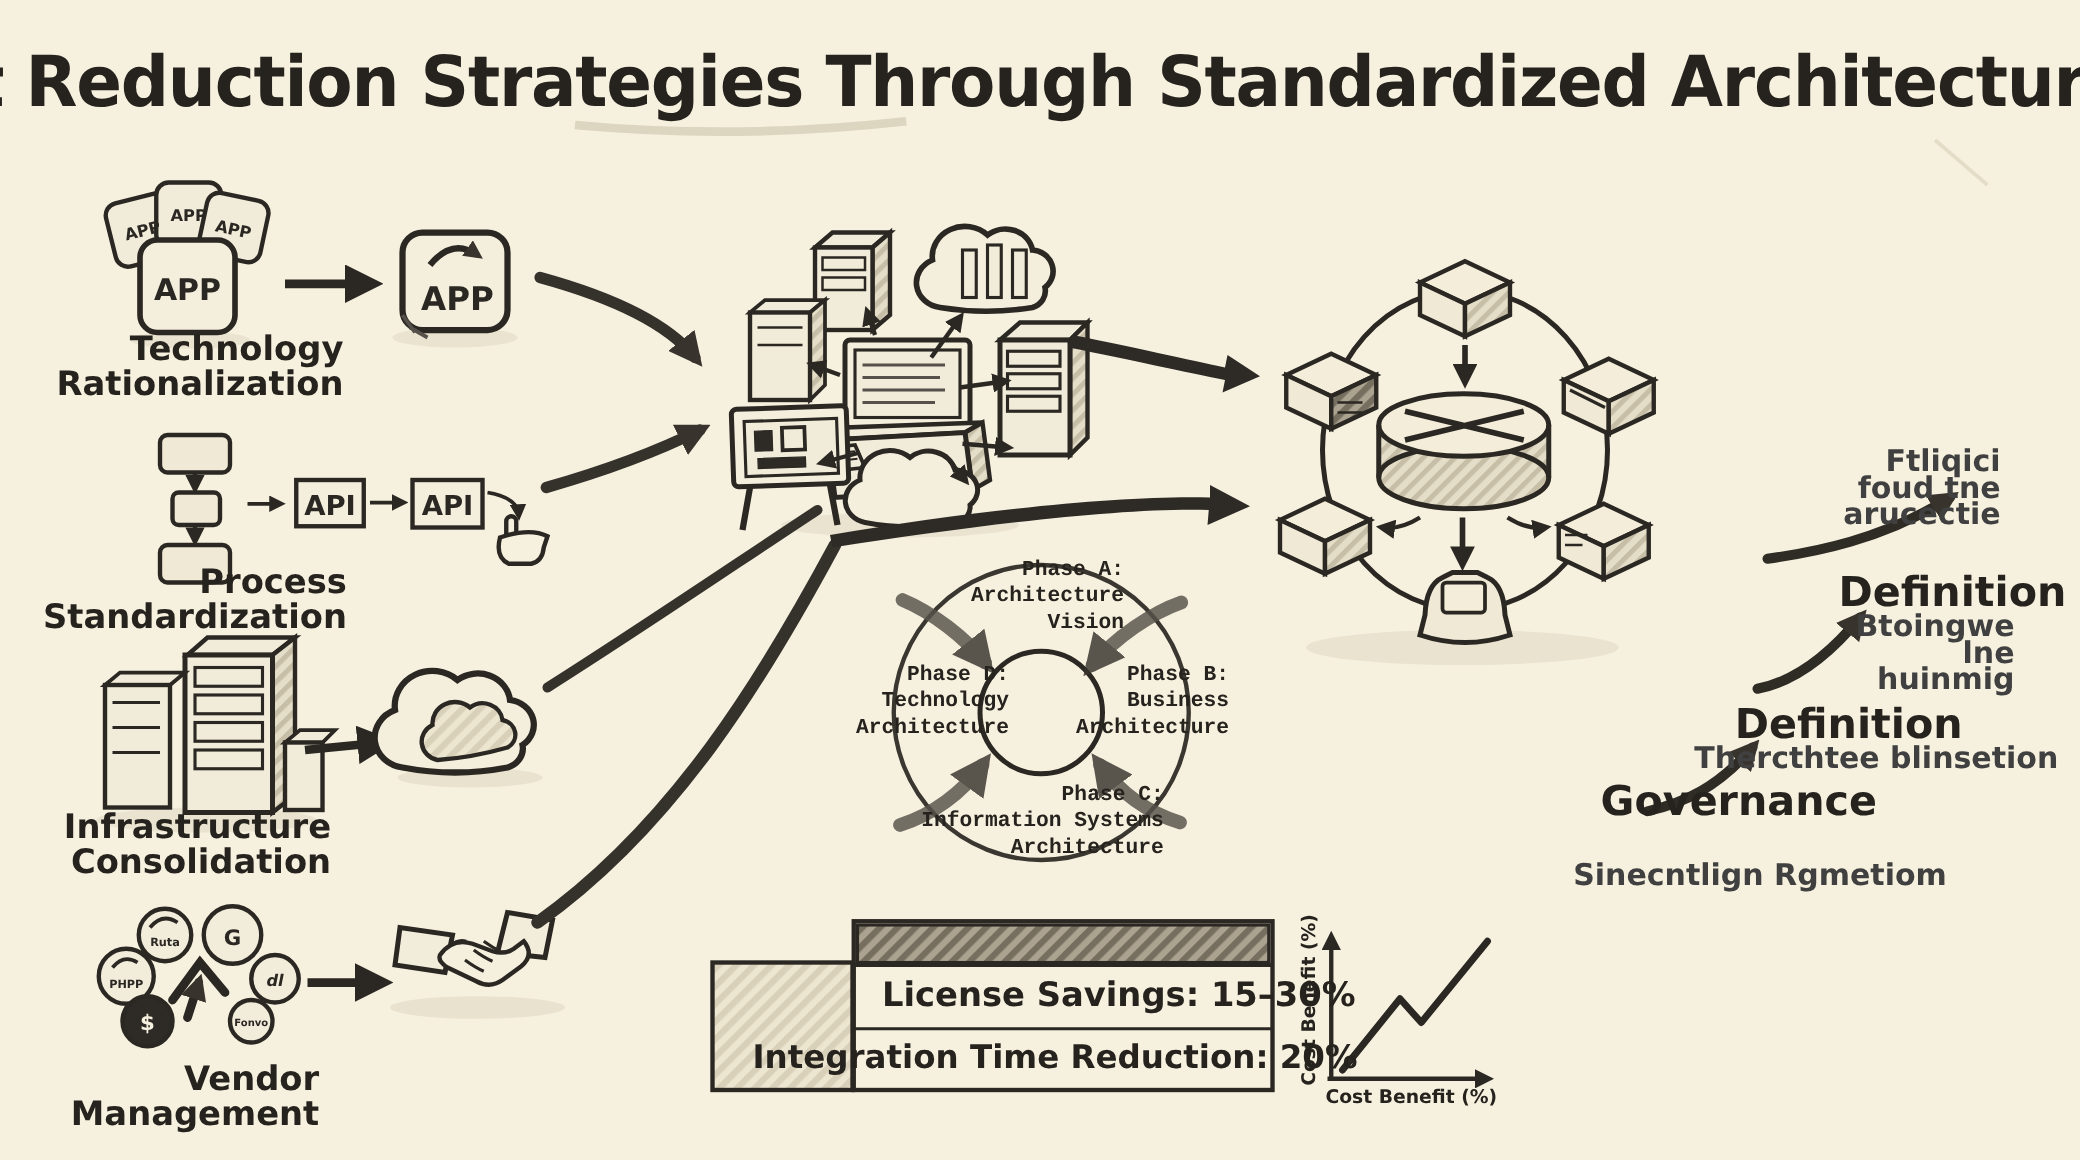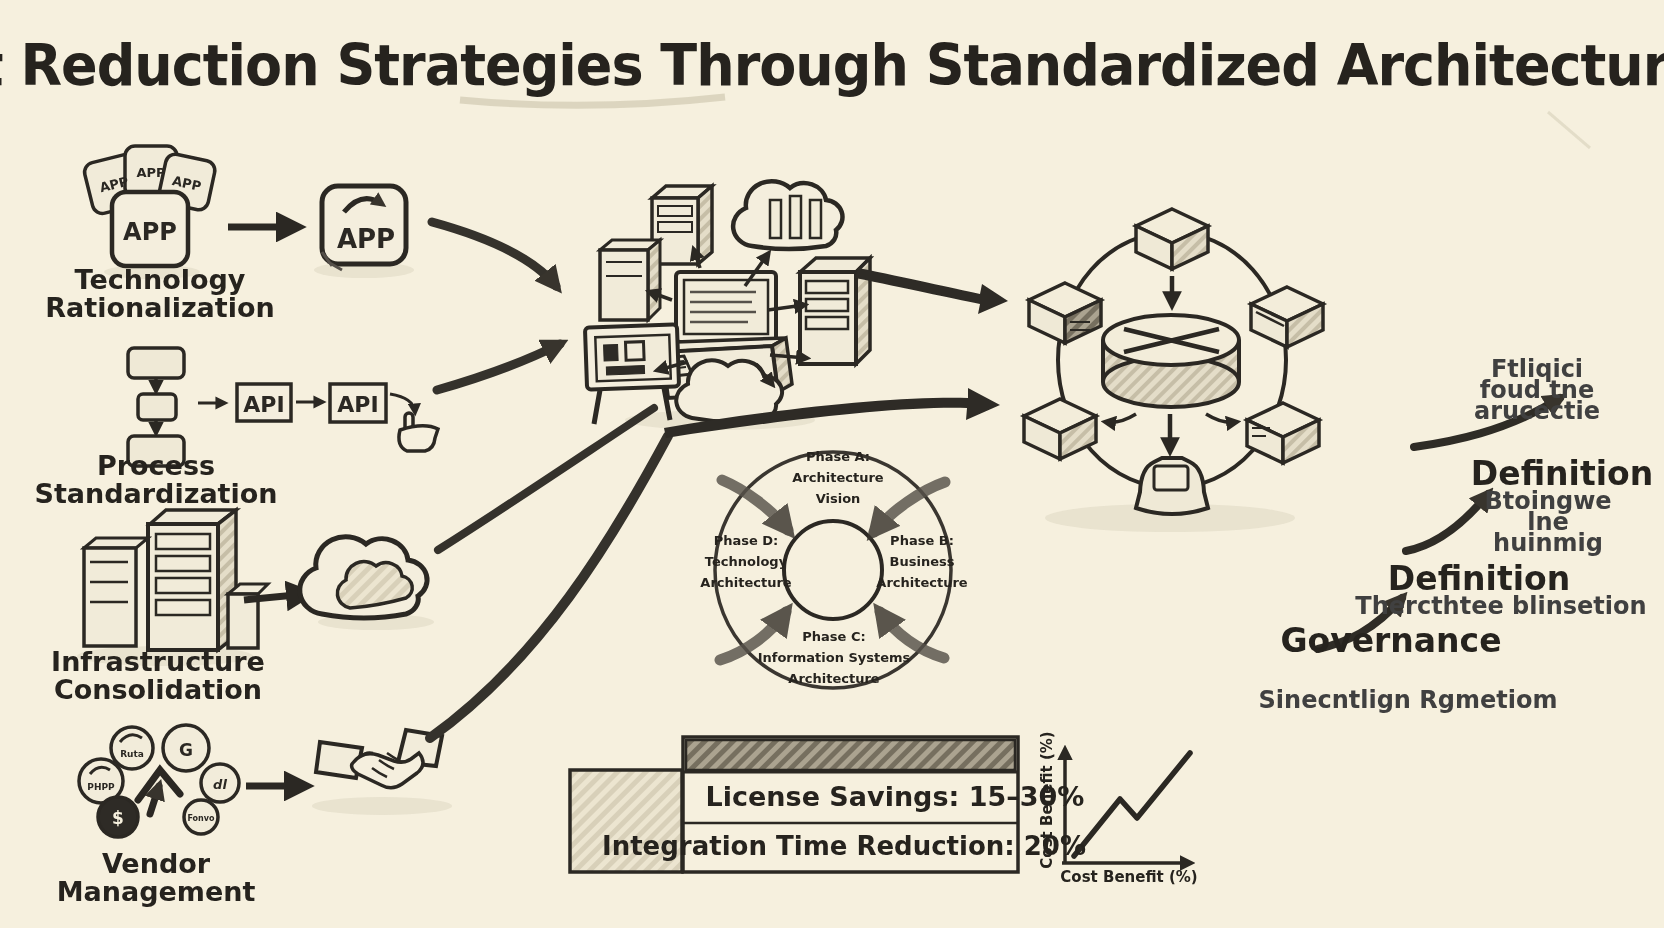--- a/index.html
+++ b/index.html
@@ -1,22 +1,22 @@
 <!DOCTYPE html>
 <html><head>
 <meta charset="utf-8">
 <style>
   html,body{margin:0;padding:0;background:#f6f0de;}
   .canvas{position:relative;width:1664px;height:928px;background:#f6f0de;overflow:hidden;
           font-family:"DejaVu Sans","Liberation Sans",sans-serif;color:#26231e;}
   .txt{position:absolute;transform:translateX(-50%);white-space:nowrap;font-weight:600;}
-  .pre{white-space:pre-line;text-align:center;}
+  .pre{white-space:pre-line;text-align:right;}
   #title{top:34px;left:788px;font-size:54px;letter-spacing:-1px;transform:translateX(-50%) scaleY(1.04);}
   .strat{font-size:27px;line-height:28px;}
-  .phase{font-size:13px;line-height:21px;}
+  .phase{font-size:17px;line-height:21px;font-family:Liberation Mono, monospace;}
   .impact-head{font-size:30px;line-height:36px;}
   .impact-row{font-size:27px;}
   .axis{font-size:15px;}
   .step{font-size:33px;}
   .stepsub{font-size:24px;line-height:21px;color:#404040;}
   svg{position:absolute;left:0;top:0;}
 </style>
 </head>
 <body>
 

